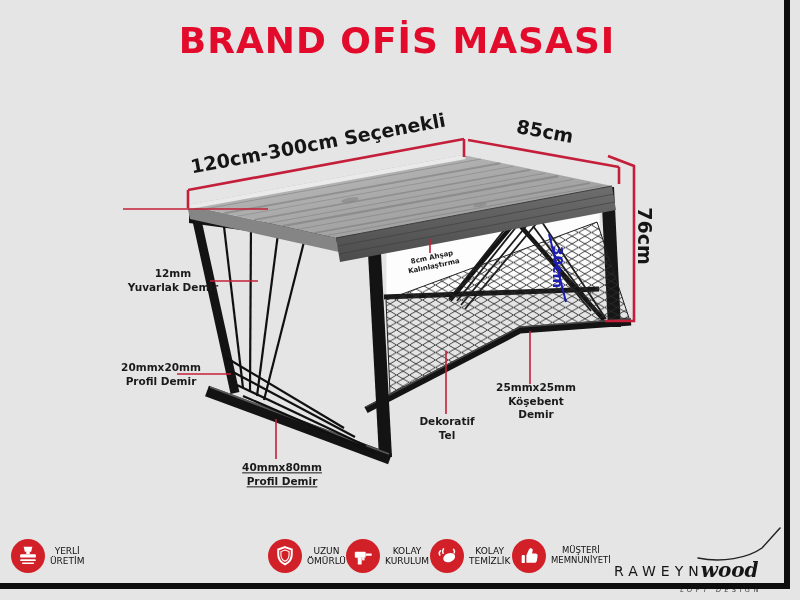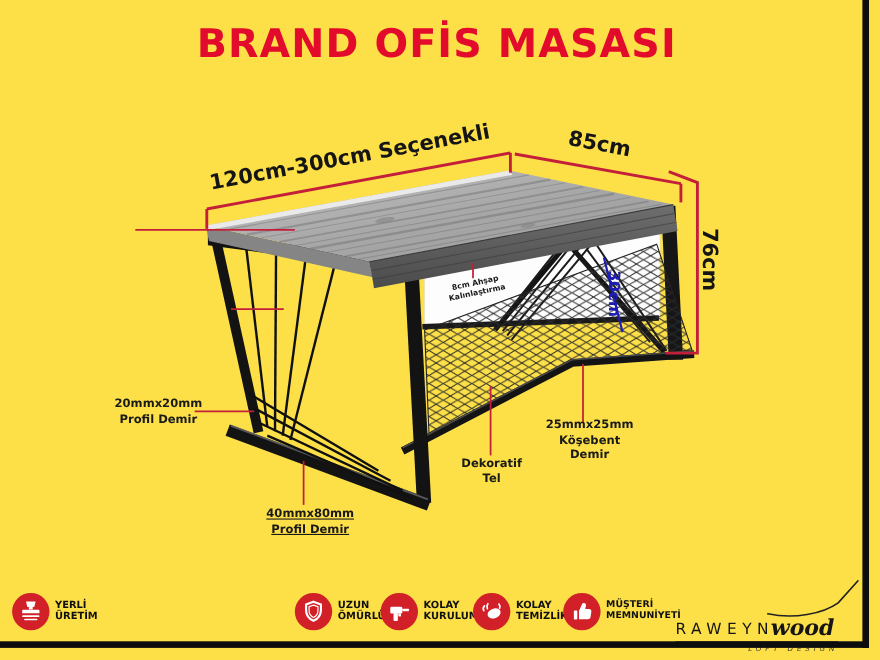--- a/index.html
+++ b/index.html
@@ -1,33 +1,33 @@
 <!DOCTYPE html>
 <html><head>
 <meta charset="utf-8">
 <style>
   html,body{margin:0;padding:0;background:#ffffff;}
-  .canvas{position:relative;width:800px;height:600px;background:#fde047;overflow:hidden;
+  .canvas{position:relative;width:800px;height:600px;background:#e5e5e5;overflow:hidden;
           font-family:"DejaVu Sans","Liberation Sans",sans-serif;}
   .abs{position:absolute;}
   .ctr{transform:translate(-50%,-50%);}
   .title{font-size:36px;font-weight:800;letter-spacing:1px;color:#e30b2c;white-space:nowrap;}
   .dim{font-size:19px;font-weight:700;color:#151515;white-space:nowrap;}
   .dim.blue{color:#1d1db5;font-size:14px;}
   .callout{font-size:10.5px;font-weight:700;color:#1a1a1a;text-align:center;line-height:1.3;
            white-space:pre-line;}
   .callout.tiny{font-size:7px;line-height:1.25;}
   .scene{position:absolute;left:0;top:0;}
   .frame-bar{position:absolute;background:#0d0d0d;}
   .badge{position:absolute;top:539px;display:flex;align-items:center;gap:5px;}
   .badge-circle{width:34px;height:34px;border-radius:50%;background:#d12027;flex:0 0 auto;
                 display:flex;align-items:center;justify-content:center;}
   .badge-circle svg{width:24px;height:24px;}
-  .badge-label{font-size:9px;font-weight:700;color:#111;line-height:1.15;white-space:pre-line;
-               text-align:left;}
+  .badge-label{font-size:9px;font-weight:400;color:#111;line-height:1.15;white-space:pre-line;
+               text-align:center;}
   .badge-label.small{font-size:8.5px;}
   .logo{position:absolute;left:614px;top:557px;width:152px;color:#151515;}
   .logo-row{display:flex;align-items:baseline;white-space:nowrap;}
   .logo-main{font-size:14px;font-weight:500;letter-spacing:5px;}
   .logo-script{font-family:"DejaVu Serif","Liberation Serif",serif;font-style:italic;
                font-size:20px;font-weight:700;margin-left:-3px;position:relative;top:1px;}
   .logo-rule{margin-top:2px;width:148px;border-top:1.6px solid #2a2a2a;}
   .logo-tag{margin-top:2px;font-size:6.5px;letter-spacing:3.5px;font-style:italic;color:#3a3a3a;
             text-align:right;width:148px;}
   .flourish{position:absolute;left:690px;top:522px;}
@@ -145,21 +145,23 @@
     </g>
 
     <path d="M549,234 L566,302" stroke="#1d1db5" stroke-width="2"></path>
   </svg>
 
   <div class="abs ctr dim" style="left:318px;top:143px;transform:translate(-50%,-50%) rotate(-10.5deg);">120cm-300cm Seçenekli</div>
   <div class="abs ctr dim" style="left:545px;top:131px;transform:translate(-50%,-50%) rotate(10.5deg);">85cm</div>
   <div class="abs ctr dim" style="left:645px;top:236px;transform:translate(-50%,-50%) rotate(90deg);">76cm</div>
   <div class="abs ctr dim blue" style="left:558px;top:267px;transform:translate(-50%,-50%) rotate(90deg);">30cm</div>
 
-  <div class="abs ctr callout" style="left:144px;top:375px;">20mmx20mm
+  <div class="abs ctr callout" style="left:173px;top:281px;">12mm
+Yuvarlak Demir</div>
+  <div class="abs ctr callout" style="left:161px;top:375px;">20mmx20mm
 Profil Demir</div>
   <div class="abs ctr callout" style="left:282px;top:475px;text-decoration:underline;">40mmx80mm
 Profil Demir</div>
   <div class="abs ctr callout tiny" style="left:433px;top:262px;transform:translate(-50%,-50%) rotate(-12deg);">8cm Ahşap
 Kalınlaştırma</div>
   <div class="abs ctr callout" style="left:536px;top:401px;">25mmx25mm
 Köşebent
 Demir</div>
   <div class="abs ctr callout" style="left:447px;top:429px;">Dekoratif
 Tel</div>

